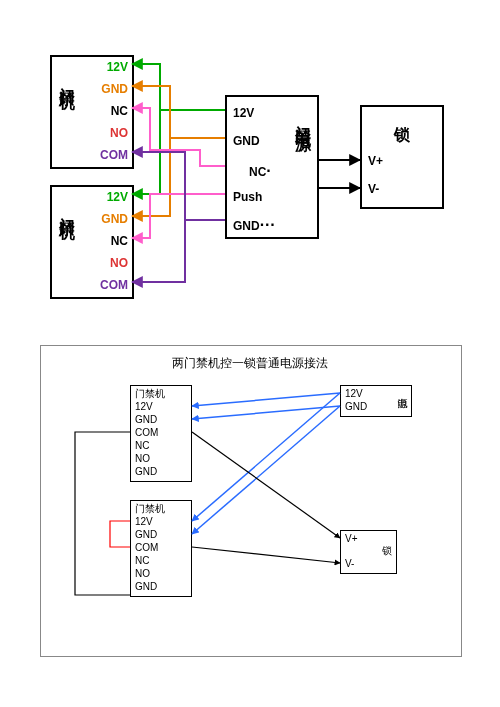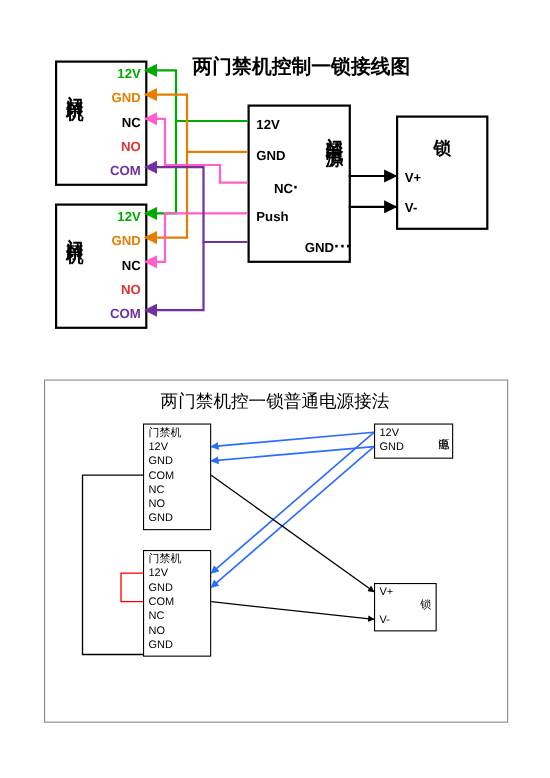--- a/index.html
+++ b/index.html
@@ -4,29 +4,28 @@
 <style>
   body { margin:0; padding:0; background:#fff; font-family:"Microsoft YaHei","SimSun",sans-serif; }
   .page { width:500px; height:707px; position:relative; background:#fff; }
   .box { position:absolute; border:2px solid #000; background:#fff; }
   .box-thin { position:absolute; border:1px solid #000; background:#fff; }
   .vtxt { writing-mode:vertical-rl; text-orientation:upright; font-size:16px; font-weight:bold; letter-spacing:4px; }
   .htxt { font-size:16px; font-weight:bold; }
   .pin { position:absolute; font-size:12px; font-weight:bold; line-height:1; }
   .small { position:absolute; font-size:10px; line-height:1; }
   .title { position:absolute; font-size:18px; font-weight:bold; }
-  .title2 { position:absolute; font-size:16px; }
+  .title2 { position:absolute; font-size:12px; }
   svg.lines { position:absolute; left:0; top:0; pointer-events:none; }
 </style>
 </head>
 <body>
 
 <div class="page">
 
-  <div class="title" style="left:175px; top:48px;">两门禁机控制一锁接线图</div>
 
   <div class="box" style="left:50px; top:55px; width:80px; height:110px;">
     <div class="vtxt" style="position:absolute; left:4px; top:16px;">门禁机</div>
     <div class="pin" style="right:4px; top:4px;  color:#0a0;">12V</div>
     <div class="pin" style="right:4px; top:26px; color:#e67e00;">GND</div>
     <div class="pin" style="right:4px; top:48px; color:#000;">NC</div>
     <div class="pin" style="right:4px; top:70px; color:#d33;">NO</div>
     <div class="pin" style="right:4px; top:92px; color:#7030a0;">COM</div>
   </div>
 
@@ -38,21 +37,21 @@
     <div class="pin" style="right:4px; top:70px; color:#d33;">NO</div>
     <div class="pin" style="right:4px; top:92px; color:#7030a0;">COM</div>
   </div>
 
   <div class="box" style="left:225px; top:95px; width:90px; height:140px;">
     <div class="vtxt" style="position:absolute; right:4px; top:14px;">门禁电源</div>
     <div class="pin" style="left:6px; top:10px;">12V</div>
     <div class="pin" style="left:6px; top:38px;">GND</div>
     <div class="pin" style="left:6px; top:66px;padding-left:16px;"><span>NC</span><span style="font-size:16px;">·</span></div>
     <div class="pin" style="left:6px; top:94px;">Push</div>
-    <div class="pin" style="left:6px; top:120px;margin-left:44px;"><span>GND</span><span style="font-size:16px;">···</span></div>
+    <div class="pin" style="left:6px; top:120px;"><span>GND</span><span style="font-size:16px;">···</span></div>
   </div>
 
   <div class="box" style="left:360px; top:105px; width:80px; height:100px;">
     <div class="htxt" style="position:absolute; left:0; right:0; top:18px; text-align:center;">锁</div>
     <div class="pin" style="left:6px; top:48px;">V+</div>
     <div class="pin" style="left:6px; top:76px;">V-</div>
   </div>
 
   <svg class="lines" width="500" height="320">
     <defs>

